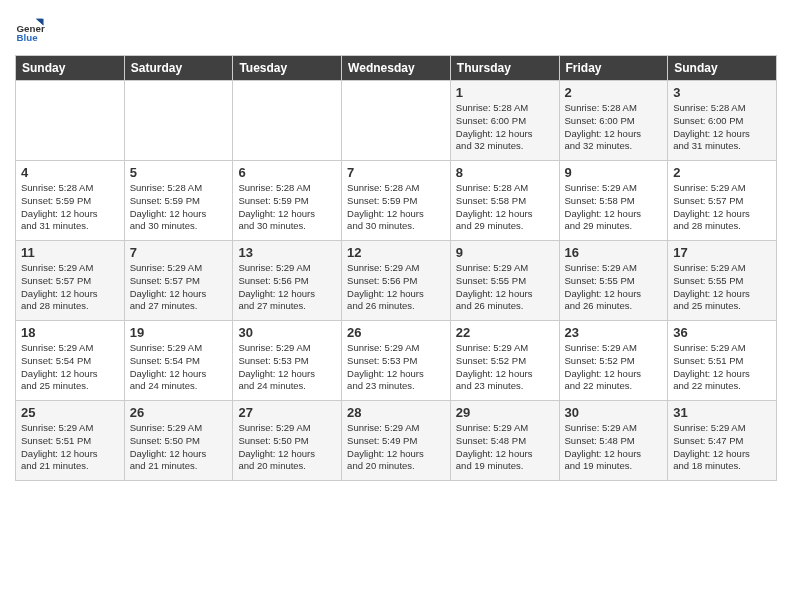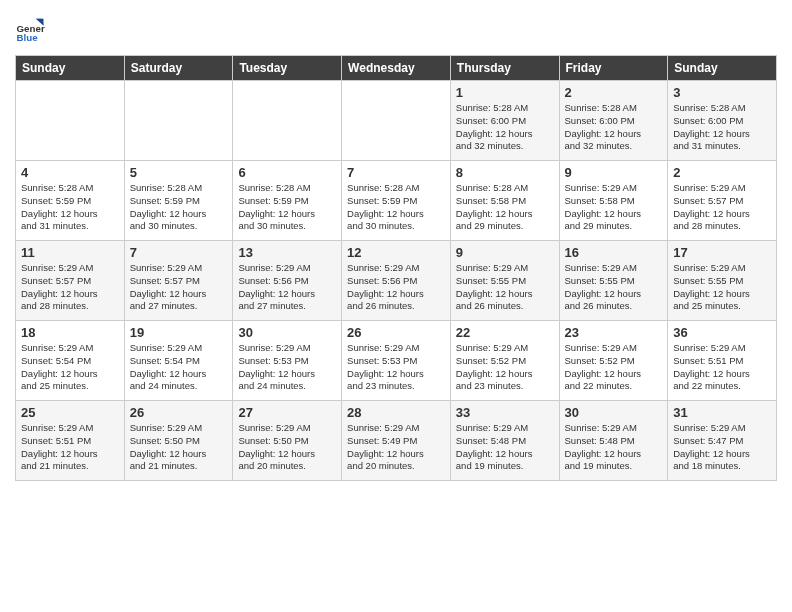--- a/index.html
+++ b/index.html
@@ -316,21 +316,21 @@
 and 20 minutes.</div>
         </td>
         <td>
           <span class="day-num">28</span>
           <div class="cell-content" style="white-space: pre-line;">Sunrise: 5:29 AM
 Sunset: 5:49 PM
 Daylight: 12 hours
 and 20 minutes.</div>
         </td>
         <td>
-          <span class="day-num">33</span>
+          <span class="day-num">29</span>
           <div class="cell-content" style="white-space: pre-line;">Sunrise: 5:29 AM
 Sunset: 5:48 PM
 Daylight: 12 hours
 and 19 minutes.</div>
         </td>
         <td>
           <span class="day-num">30</span>
           <div class="cell-content" style="white-space: pre-line;">Sunrise: 5:29 AM
 Sunset: 5:48 PM
 Daylight: 12 hours

